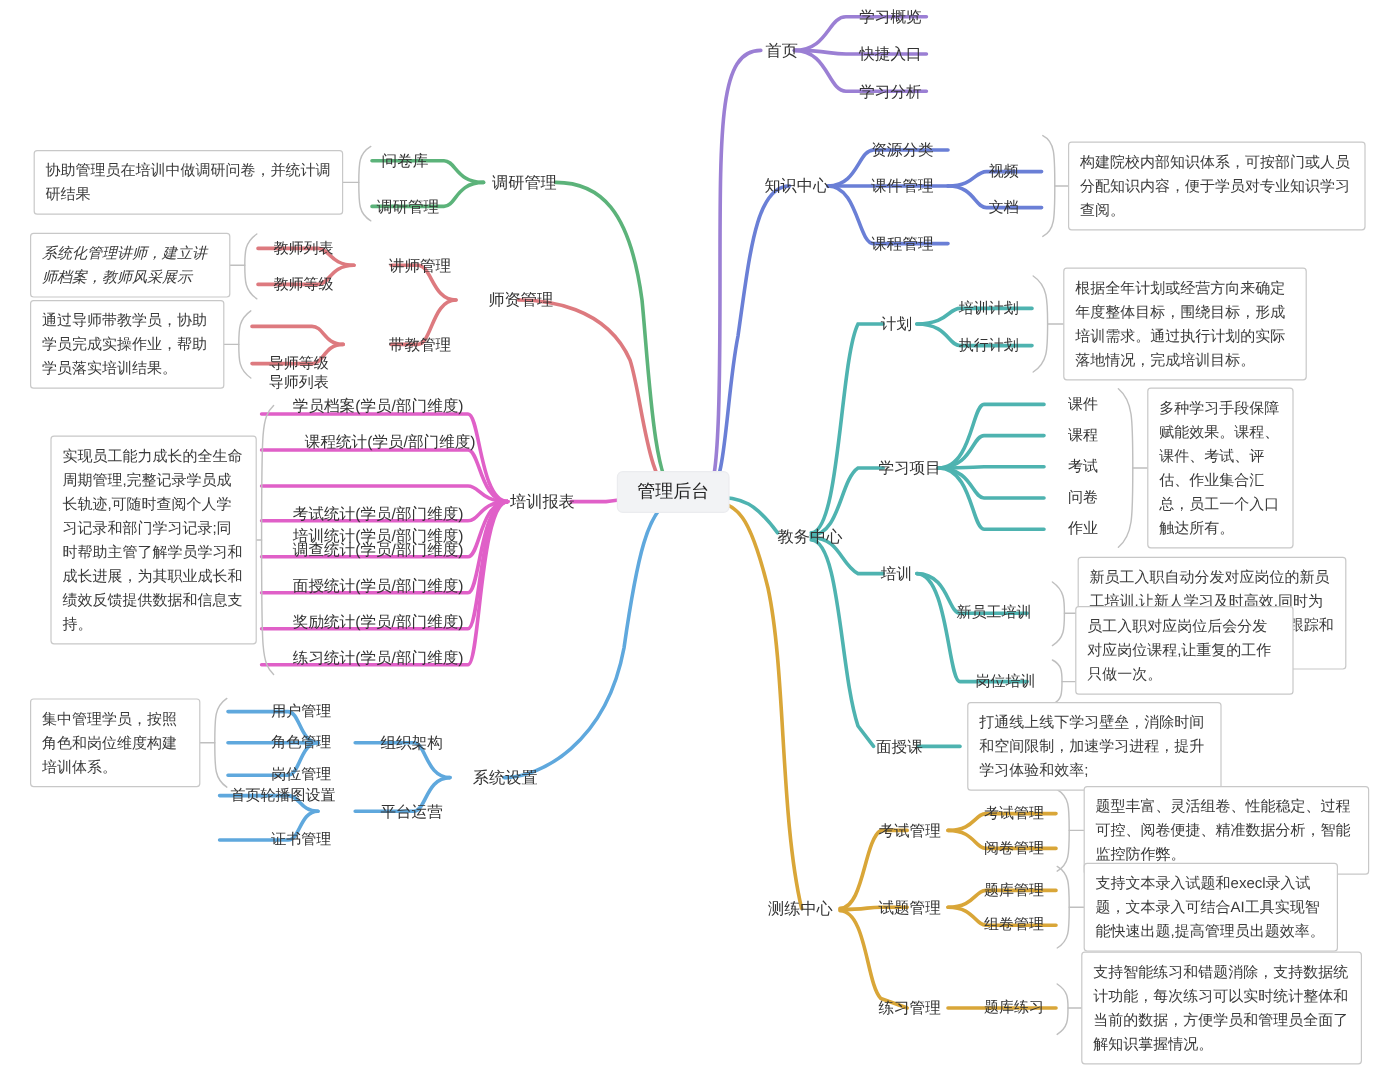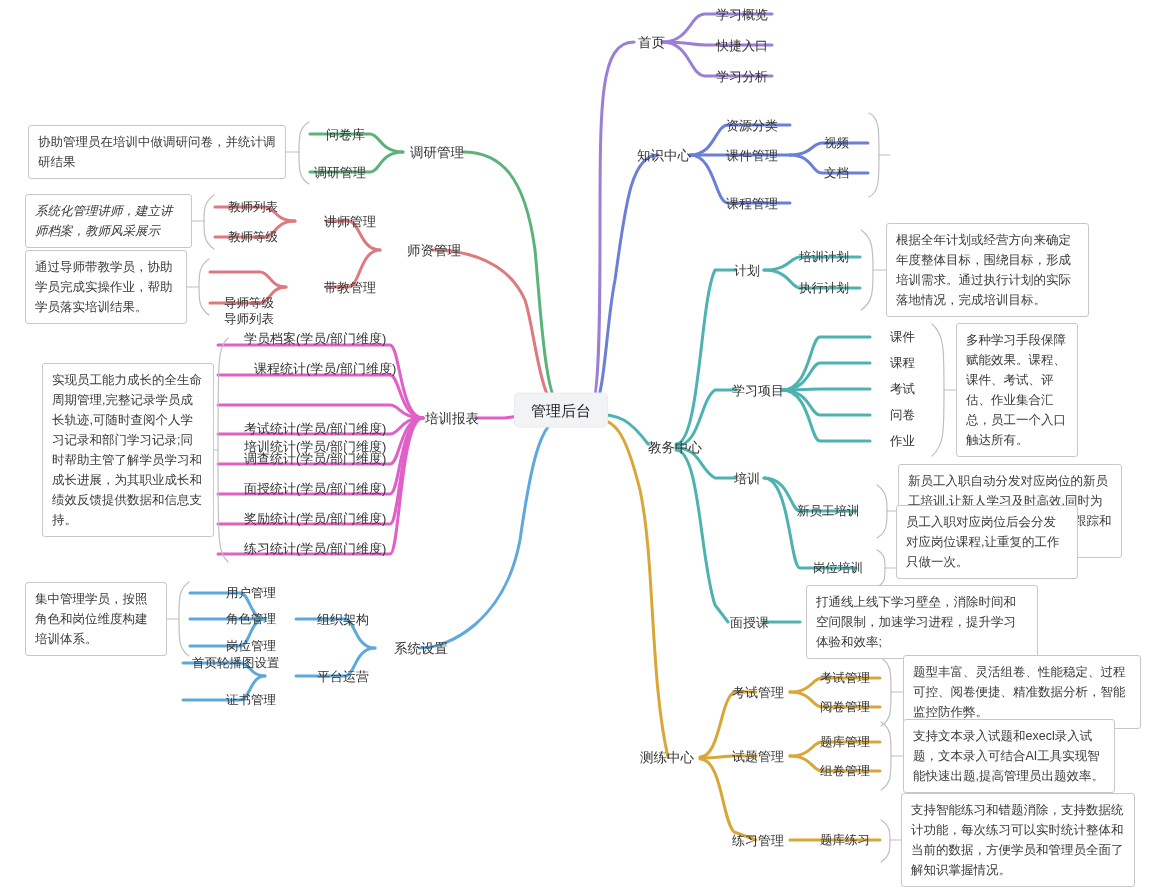--- a/index.html
+++ b/index.html
@@ -145,20 +145,21 @@
   <div class="node l2" style="left:712px;top:14px;">学习概览</div>
   <div class="node l2" style="left:712px;top:45px;">快捷入口</div>
   <div class="node l2" style="left:712px;top:76px;">学习分析</div>
 
   <div class="node l1" style="left:633px;top:155px;">知识中心</div>
   <div class="node l2" style="left:722px;top:125px;">资源分类</div>
   <div class="node l2" style="left:722px;top:155px;">课件管理</div>
   <div class="node l3" style="left:820px;top:143px;">视频</div>
   <div class="node l3" style="left:820px;top:173px;">文档</div>
   <div class="node l2" style="left:722px;top:203px;">课程管理</div>
+  <div class="note" style="left:890px;top:155px;width:248px;">构建院校内部知识体系，可按部门或人员分配知识内容，便于学员对专业知识学习查阅。</div>
 
   <div class="node l1" style="left:644px;top:447px;">教务中心</div>
 
   <div class="node l2" style="left:730px;top:270px;">计划</div>
   <div class="node l3" style="left:795px;top:257px;">培训计划</div>
   <div class="node l3" style="left:795px;top:288px;">执行计划</div>
   <div class="note" style="left:886px;top:270px;width:203px;">根据全年计划或经营方向来确定年度整体目标，围绕目标，形成培训需求。通过执行计划的实际落地情况，完成培训目标。</div>
 
   <div class="node l2" style="left:728px;top:390px;">学习项目</div>
   <div class="node l3" style="left:886px;top:337px;">课件</div>
@@ -168,39 +169,39 @@
   <div class="node l3" style="left:886px;top:441px;">作业</div>
   <div class="note" style="left:956px;top:390px;width:122px;">多种学习手段保障赋能效果。课程、课件、考试、评估、作业集合汇总，员工一个入口触达所有。</div>
 
   <div class="node l2" style="left:730px;top:478px;">培训</div>
   <div class="node l3" style="left:793px;top:511px;">新员工培训</div>
   <div class="note" style="left:898px;top:511px;width:224px;">新员工入职自动分发对应岗位的新员工培训,让新人学习及时高效,同时为培训管理者减负,实现数字化的跟踪和管理。</div>
   <div class="node l3" style="left:809px;top:568px;">岗位培训</div>
   <div class="note" style="left:896px;top:542px;width:182px;">员工入职对应岗位后会分发对应岗位课程,让重复的工作只做一次。</div>
 
   <div class="node l2" style="left:726px;top:622px;">面授课</div>
-  <div class="note" style="left:806px;top:622px;width:232px;">打通线上线下学习壁垒，消除时间和空间限制，加速学习进程，提升学习体验和效率;</div>
+  <div class="note" style="left:806px;top:622px;width:212px;">打通线上线下学习壁垒，消除时间和空间限制，加速学习进程，提升学习体验和效率;</div>
 
   <div class="node l1" style="left:636px;top:757px;">测练中心</div>
   <div class="node l2" style="left:728px;top:692px;">考试管理</div>
   <div class="node l3" style="left:816px;top:678px;">考试管理</div>
   <div class="node l3" style="left:816px;top:707px;">阅卷管理</div>
   <div class="note" style="left:903px;top:692px;width:238px;">题型丰富、灵活组卷、性能稳定、过程可控、阅卷便捷、精准数据分析，智能监控防作弊。</div>
 
   <div class="node l2" style="left:728px;top:756px;">试题管理</div>
   <div class="node l3" style="left:816px;top:742px;">题库管理</div>
   <div class="node l3" style="left:816px;top:771px;">组卷管理</div>
   <div class="note" style="left:903px;top:756px;width:212px;">支持文本录入试题和execl录入试题，文本录入可结合AI工具实现智能快速出题,提高管理员出题效率。</div>
 
   <div class="node l2" style="left:728px;top:840px;">练习管理</div>
   <div class="node l3" style="left:816px;top:840px;">题库练习</div>
   <div class="note" style="left:901px;top:840px;width:234px;">支持智能练习和错题消除，支持数据统计功能，每次练习可以实时统计整体和当前的数据，方便学员和管理员全面了解知识掌握情况。</div>
 
   <div class="node l1" style="left:406px;top:152px;">调研管理</div>
-  <div class="node l2" style="left:322px;top:134px;">问卷库</div>
+  <div class="node l2" style="left:314px;top:134px;">问卷库</div>
   <div class="node l2" style="left:310px;top:172px;">调研管理</div>
   <div class="note" style="left:28px;top:152px;width:258px;">协助管理员在培训中做调研问卷，并统计调研结果</div>
 
   <div class="node l1" style="left:403px;top:250px;">师资管理</div>
   <div class="node l2" style="left:320px;top:221px;">讲师管理</div>
   <div class="node l3" style="left:224px;top:207px;">教师列表</div>
   <div class="node l3" style="left:224px;top:237px;">教师等级</div>
   <div class="note" style="left:25px;top:221px;width:167px;font-style:italic;">系统化管理讲师，建立讲师档案，教师风采展示</div>
 
   <div class="node l2" style="left:320px;top:287px;">带教管理</div>

